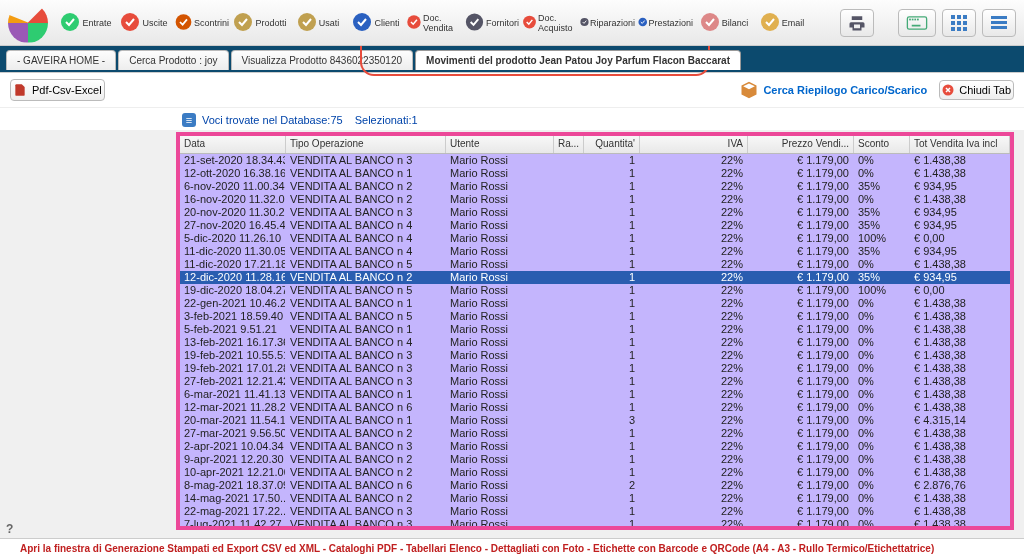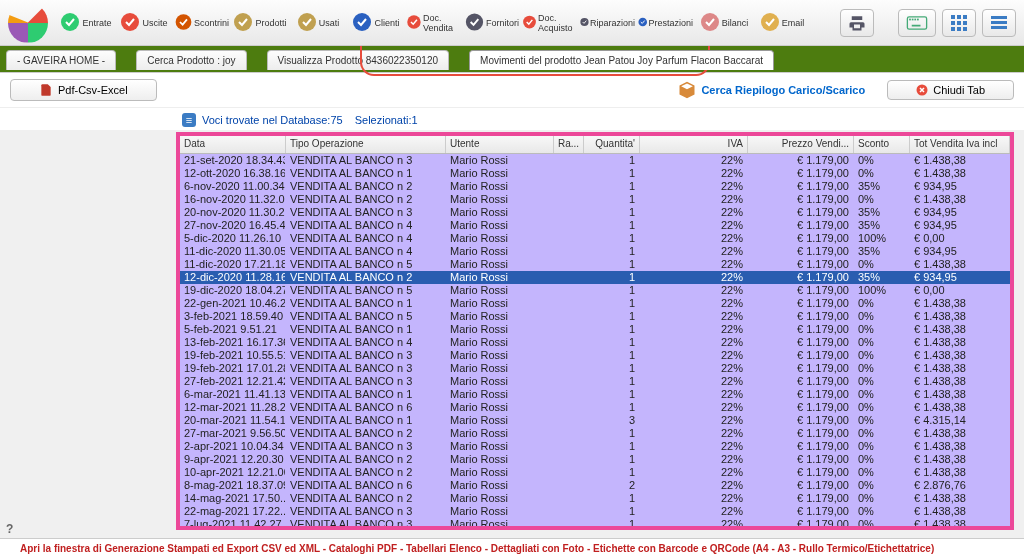--- a/index.html
+++ b/index.html
@@ -5,26 +5,26 @@
 *{margin:0;padding:0;box-sizing:border-box;font-family:Verdana,Arial,sans-serif;font-size:11px}
 body{width:1024px;height:558px;background:#f0f0f0;overflow:hidden;position:relative}
 .toolbar{height:46px;background:linear-gradient(#fdfdfd,#e8e8e8);border-bottom:1px solid #ccc;display:flex;align-items:center;padding:0 8px}
 .logo-slice{width:40px;height:40px;position:relative;margin-right:8px}
 .logo-slice::before{content:"";position:absolute;width:40px;height:40px;border-radius:50%;background:conic-gradient(#e74c3c 0 90deg,#2ecc71 90deg 180deg,#9b59b6 180deg 270deg,#f39c12 270deg 360deg);clip-path:polygon(50% 50%,100% 0,100% 100%,0 100%,0 30%)}
 .tb-btn{display:flex;flex-direction:row;align-items:center;justify-content:center;width:56px;height:42px;border-radius:4px;cursor:pointer;margin:0 1px}
 .tb-icon{width:24px;height:24px;margin-bottom:1px}
 .tb-lbl{font-size:9px;color:#333}
 .right-tools{margin-left:auto;display:flex;gap:6px;align-items:center}
 .rt-btn{width:34px;height:28px;border:1px solid #bbb;border-radius:4px;background:linear-gradient(#fff,#e8e8e8);display:flex;align-items:center;justify-content:center;cursor:pointer}
-.tabs-row{display:flex;align-items:center;height:26px;background:#4d7c0f;padding:2px 6px 0;gap:20px}
+.tabs-row{display:flex;align-items:center;height:26px;background:#0c4a6e;padding:2px 6px 0;gap:2px}
 .tab{padding:4px 10px;background:linear-gradient(#fdfdfd,#ededed);border:1px solid #bbb;border-bottom:none;border-radius:4px 4px 0 0;font-size:10px;color:#333;cursor:pointer;white-space:nowrap}
-.tab.active{background:#fff;font-weight:normal;position:relative;z-index:2;border-color:#999}
+.tab.active{background:#fff;font-weight:bold;position:relative;z-index:2;border-color:#999}
 .red-outline{position:absolute;border:2px solid #e74c3c;border-radius:0 0 14px 14px;border-top:none;pointer-events:none}
 .sub-row{height:36px;display:flex;align-items:center;padding:0 10px;gap:8px;background:#fff;border-top:1px solid #ccc;border-bottom:1px solid #eee}
-.btn{display:inline-flex;align-items:center;gap:5px;padding:3px 28px;border:1px solid #bbb;border-radius:4px;background:linear-gradient(#fff,#eee);cursor:pointer;font-size:10px}
+.btn{display:inline-flex;align-items:center;gap:5px;padding:3px 2px;border:1px solid #bbb;border-radius:4px;background:linear-gradient(#fff,#eee);cursor:pointer;font-size:10px}
 .link-blue{color:#0066cc;font-weight:bold;cursor:pointer;display:flex;align-items:center;gap:4px}
 .info-bar{height:22px;background:#fff;padding:2px 10px 0 182px;display:flex;align-items:center;color:#0044aa;font-size:10px}
 .info-bar .ico{width:14px;height:14px;background:#3b7cc4;border-radius:3px;margin-right:6px;display:flex;align-items:center;justify-content:center;color:#fff;font-weight:bold}
 .grid-wrap{position:absolute;left:176px;top:132px;right:10px;bottom:28px;background:#c4b5fd;border:4px solid #ec4899;overflow:hidden}
 .grid-head{display:flex;height:18px;background:linear-gradient(#f8f8f8,#e8e8e8);border-bottom:1px solid #bbb}
 .gh{border-right:1px solid #ccc;padding:2px 4px;font-size:10px;color:#333;overflow:hidden;white-space:nowrap;cursor:pointer}
 .grid-body{overflow-y:auto;overflow-x:hidden;height:calc(100% - 18px)}
 .row{display:flex;height:13px;font-size:10px;color:#222}
 .row.sel{background:#2a5db0;color:#fff}
 .cell{padding:0 4px;overflow:hidden;white-space:nowrap;border-right:1px solid transparent}
@@ -195,21 +195,21 @@
         <path d="M6 2h9l5 5v13a2 2 0 01-2 2H6a2 2 0 01-2-2V4a2 2 0 012-2z"></path>
       </svg>
     <span>Pdf-Csv-Excel</span>
   </div>
   <div class="link-blue" style="margin-left:auto">
     <svg width="20" height="20" viewBox="0 0 24 24" fill="#d88a3a">
         <path d="M12 2l9 4.5v11L12 22 3 17.5v-11L12 2zm0 2.2L5 7.5 12 11l7-3.5L12 4.2z"></path>
       </svg>
     <span>Cerca Riepilogo Carico/Scarico</span>
   </div>
-  <div class="btn close-btn" style="margin-left:14px">
+  <div class="btn close-btn" style="margin-left:4px">
     <svg width="12" height="12" viewBox="0 0 24 24">
         <circle cx="12" cy="12" r="11" fill="#e74c3c"></circle>
         <path d="M8 8l8 8M16 8l-8 8" stroke="#fff" stroke-width="3"></path>
       </svg>
     <span>Chiudi Tab</span>
   </div>
 </div>
 
 <div class="info-bar">
   <div class="ico">≡</div>

